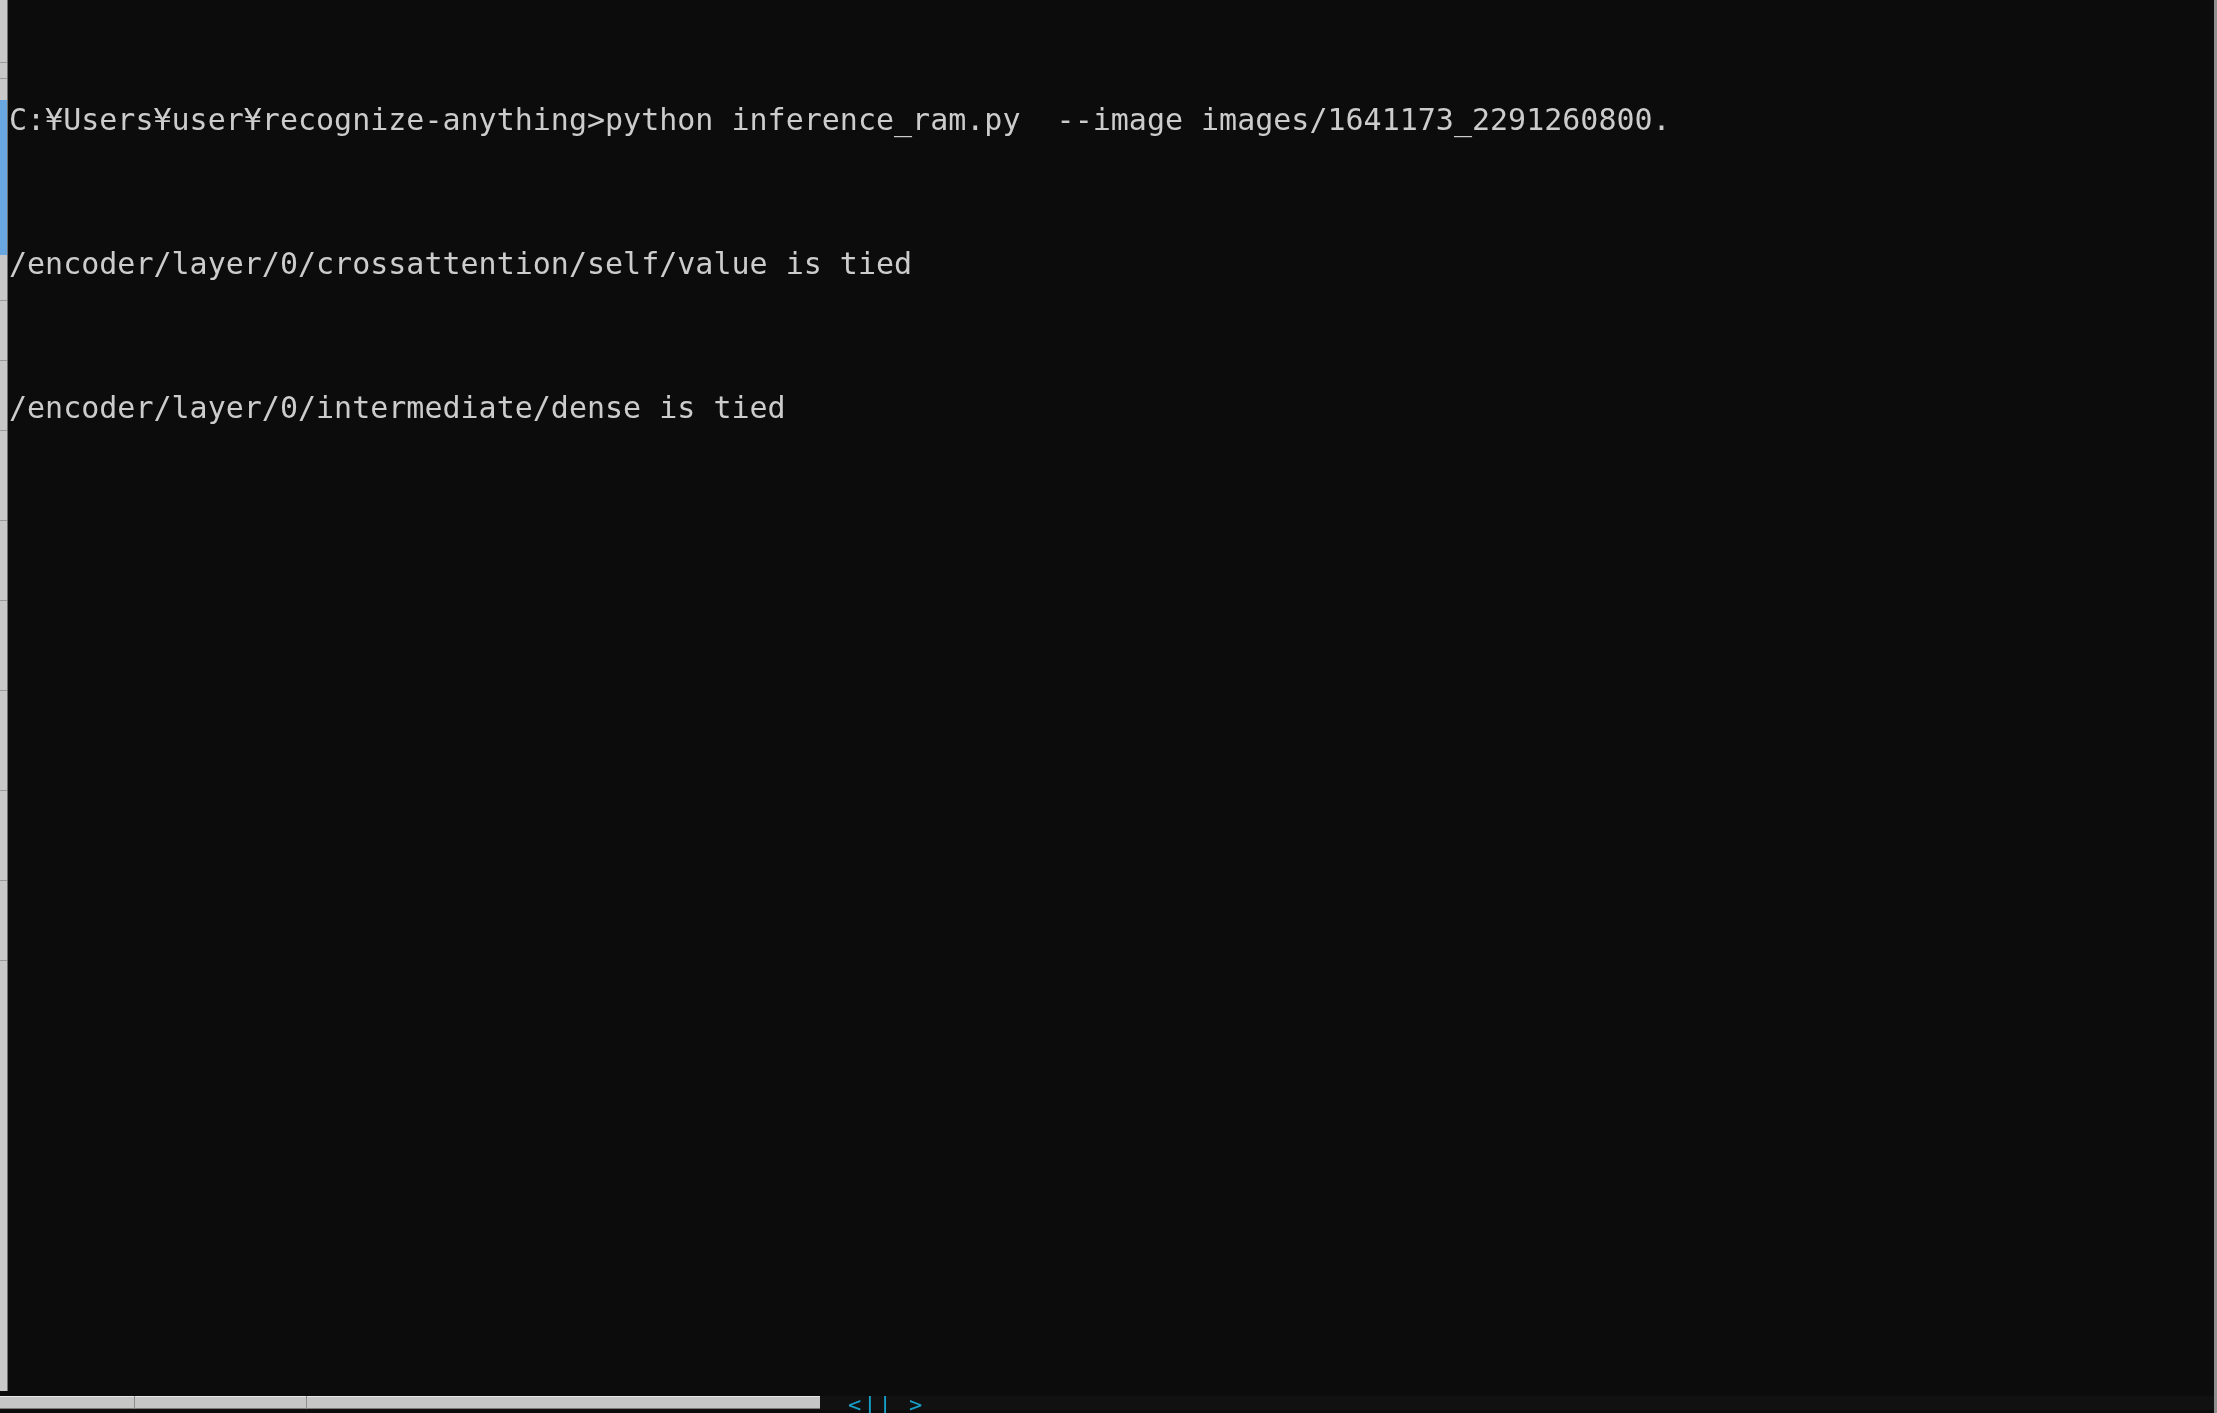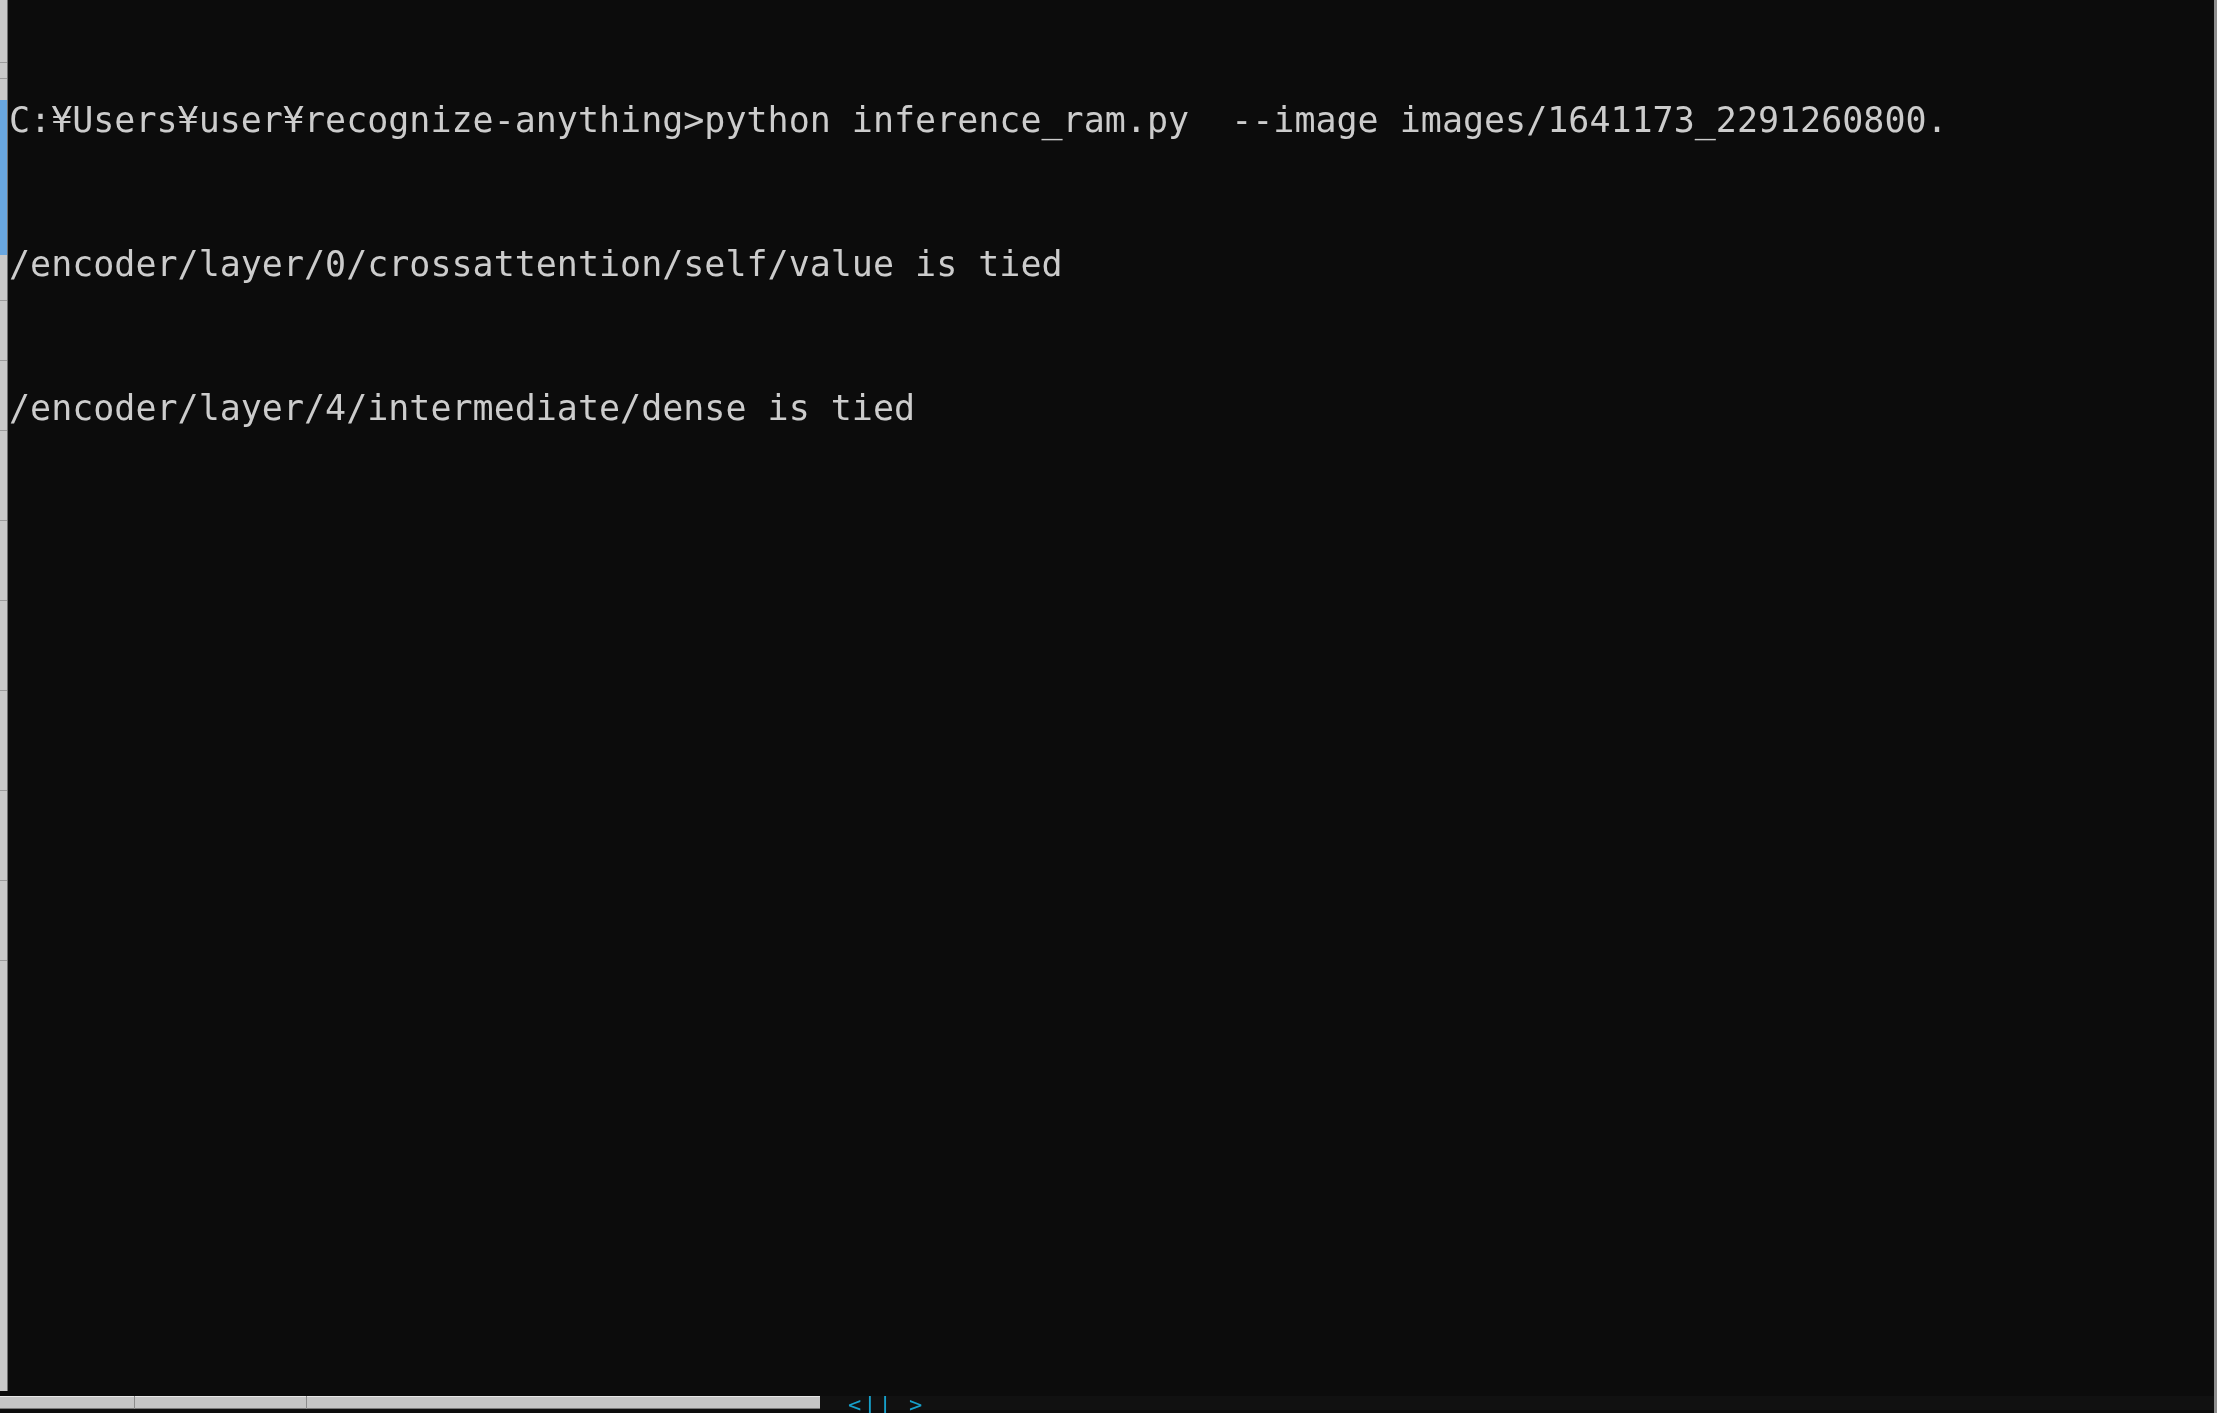--- a/index.html
+++ b/index.html
@@ -107,21 +107,21 @@
 
   
   .console {
     position: absolute;
     left: 9px;
     top: 0;
     width: 2205px;
     height: 1391px;
     overflow: hidden;
     font-family: "DejaVu Sans Mono", "Liberation Mono", monospace;
-    font-size: 35px;
+    font-size: 30px;
     line-height: 48px;
     color: #cccccc;
     white-space: pre;
     letter-spacing: 0px;
     -webkit-font-smoothing: antialiased;
   }
   .console .line {
     height: 48px;
     white-space: pre;
     overflow: hidden;
@@ -143,21 +143,21 @@
     <div class="vtrack-mark" style="top:600px;"></div>
     <div class="vtrack-mark" style="top:690px;"></div>
     <div class="vtrack-mark" style="top:790px;"></div>
     <div class="vtrack-mark" style="top:880px;"></div>
     <div class="vtrack-mark" style="top:960px;"></div>
   </div>
 
   <div class="console">
     <div class="line">C:¥Users¥user¥recognize-anything&gt;python inference_ram.py  --image images/1641173_2291260800.</div>
     <div class="line">/encoder/layer/0/crossattention/self/value is tied</div>
-    <div class="line">/encoder/layer/4/intermediate/dense is tied</div>
+    <div class="line">/encoder/layer/0/intermediate/dense is tied</div>
     
     
     
     
     
     
     
     
     
     

